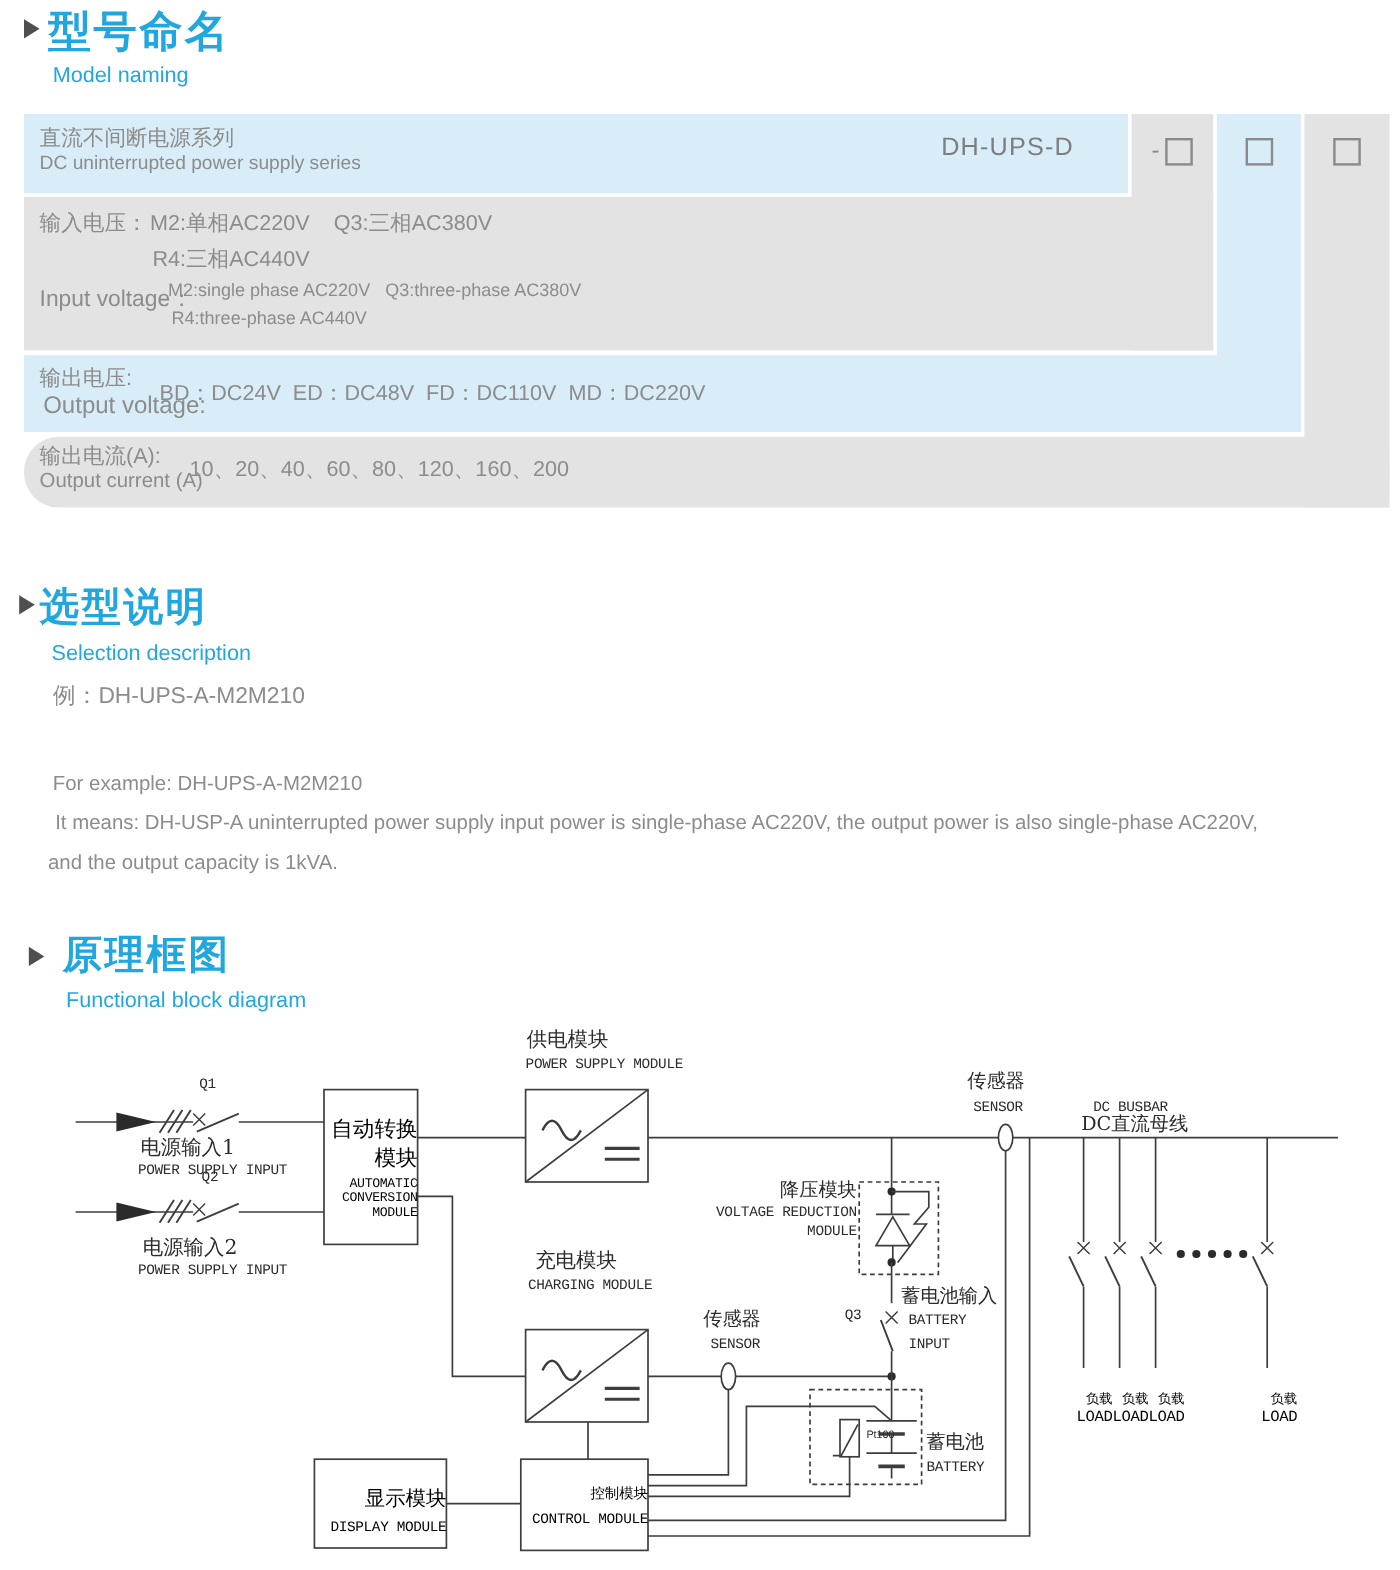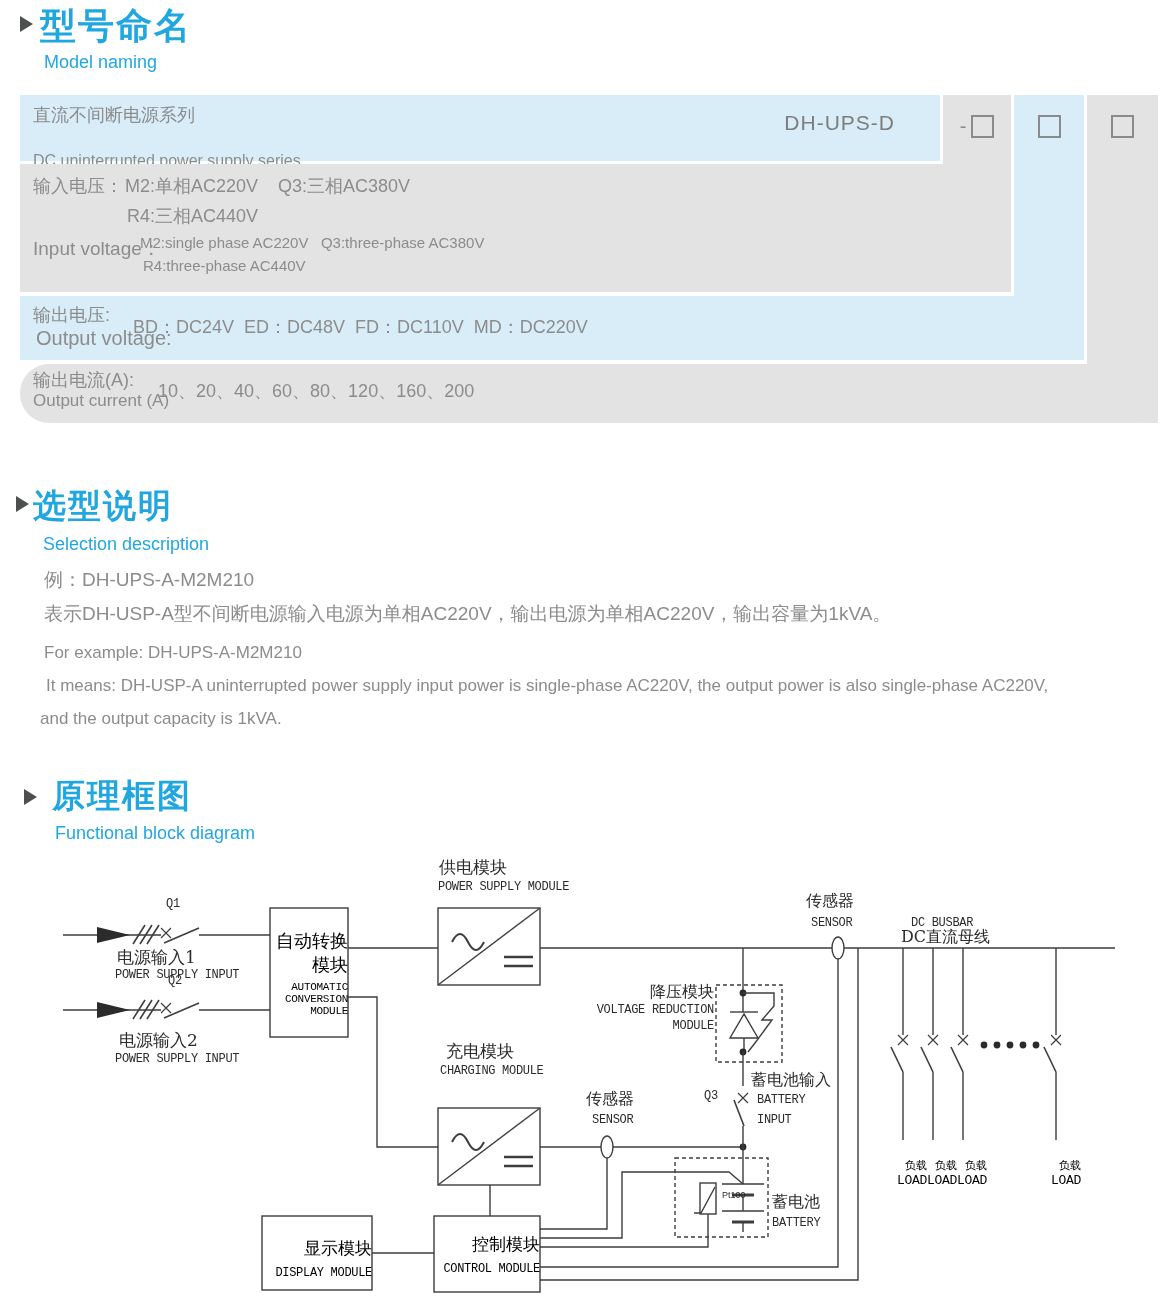--- a/index.html
+++ b/index.html
@@ -29,21 +29,21 @@
 <body>
 
 <div class="page">
 
   <div class="abs tri" style="left:20px;top:16px;"></div>
   <div class="abs sec-title" style="left:40px;top:2px;font-size:36px;">型号命名</div>
   <div class="abs sec-sub" style="left:44px;top:52px;font-size:18px;">Model naming</div>
 
   <div class="cell blue" style="left:20px;top:95px;width:920px;height:66px;">
     <div class="abs tg" style="left:13px;top:8px;font-size:18px;">直流不间断电源系列</div>
-    <div class="abs tg" style="left:13px;top:33px;font-size:16px;margin-top:24px;">DC uninterrupted power supply series</div>
+    <div class="abs tg" style="left:13px;top:33px;font-size:16px;">DC uninterrupted power supply series</div>
     <div class="abs tg" style="right:45px;top:16px;font-size:21px;letter-spacing:1px;color:#7d7d7d;">DH-UPS-D</div>
   </div>
 
   <div class="boxcol gray" style="left:943px;top:95px;width:68px;height:197px;">
     <div style="margin-top:20px;"><span class="dash">-</span><span class="sq"></span></div>
   </div>
   <div class="boxcol blue" style="left:1014px;top:95px;width:70px;height:265px;">
     <div style="margin-top:20px;"><span class="sq"></span></div>
   </div>
   <div class="boxcol gray" style="left:1087px;top:95px;width:71px;height:328px;">
@@ -69,21 +69,20 @@
     <div class="abs tg" style="left:13px;top:4px;font-size:18px;">输出电流(A):</div>
     <div class="abs tg" style="left:13px;top:27px;font-size:17px;">Output current (A)</div>
     <div class="abs tg" style="left:138px;top:15px;font-size:18px;">10、20、40、60、80、120、160、200</div>
   </div>
 
   <div class="abs tri" style="left:16px;top:496px;"></div>
   <div class="abs sec-title" style="left:33px;top:484px;font-size:33px;">选型说明</div>
   <div class="abs sec-sub" style="left:43px;top:534px;font-size:18px;">Selection description</div>
 
   <div class="abs tg" style="left:44px;top:567px;font-size:19px;">例：DH-UPS-A-M2M210</div>
-  <div class="abs tg" style="left:44px;top:601px;font-size:19px;">表示DH-USP-A型不间断电源输入电源为单相AC220V，输出电源为单相AC220V，输出容量为1kVA。</div>
   <div class="abs tg" style="left:44px;top:643px;font-size:17px;">For example: DH-UPS-A-M2M210</div>
   <div class="abs tg" style="left:46px;top:676px;font-size:17px;">It means: DH-USP-A uninterrupted power supply input power is single-phase AC220V, the output power is also single-phase AC220V,</div>
   <div class="abs tg" style="left:40px;top:709px;font-size:17px;">and the output capacity is 1kVA.</div>
 
   <div class="abs tri" style="left:24px;top:789px;"></div>
   <div class="abs sec-title" style="left:52px;top:774px;font-size:33px;">原理框图</div>
   <div class="abs sec-sub" style="left:55px;top:823px;font-size:18px;">Functional block diagram</div>
 
   <svg width="1167" height="1308" viewBox="0 0 1167 1308">
     <g stroke="#3d3d3d" stroke-width="1.4" fill="none">
@@ -238,21 +237,21 @@
 
   <div class="dl" style="left:678px;top:1191px;font-size:9px;font-family:'Liberation Sans',sans-serif;color:#2b2b2b;padding-left:44px;">Pt100</div>
   <div class="dl dl-cn" style="left:772px;top:1193px;">蓄电池</div>
   <div class="dl dl-en" style="left:772px;top:1217px;">BATTERY</div>
 
   <div class="boxlbl" style="left:262px;top:1216px;width:110px;height:85px;">
     <div class="dl-cn" style="font-size:17px;">显示模块</div>
     <div class="dl-en" style="margin-top:6px;">DISPLAY MODULE</div>
   </div>
   <div class="boxlbl" style="left:434px;top:1216px;width:106px;height:76px;">
-    <div class="dl-cn" style="font-size:17px;">控制模块</div>
+    <div class="dl-cn" style="font-size:12px;">控制模块</div>
     <div class="dl-en" style="margin-top:6px;">CONTROL MODULE</div>
   </div>
 
   <div class="boxlbl" style="left:877px;top:1158px;width:50px;">
     <div class="dl-cn" style="font-size:11px;">负载</div>
     <div class="dl-en" style="font-size:13px;">LOAD</div>
   </div>
   <div class="boxlbl" style="left:907px;top:1158px;width:50px;">
     <div class="dl-cn" style="font-size:11px;">负载</div>
     <div class="dl-en" style="font-size:13px;">LOAD</div>

